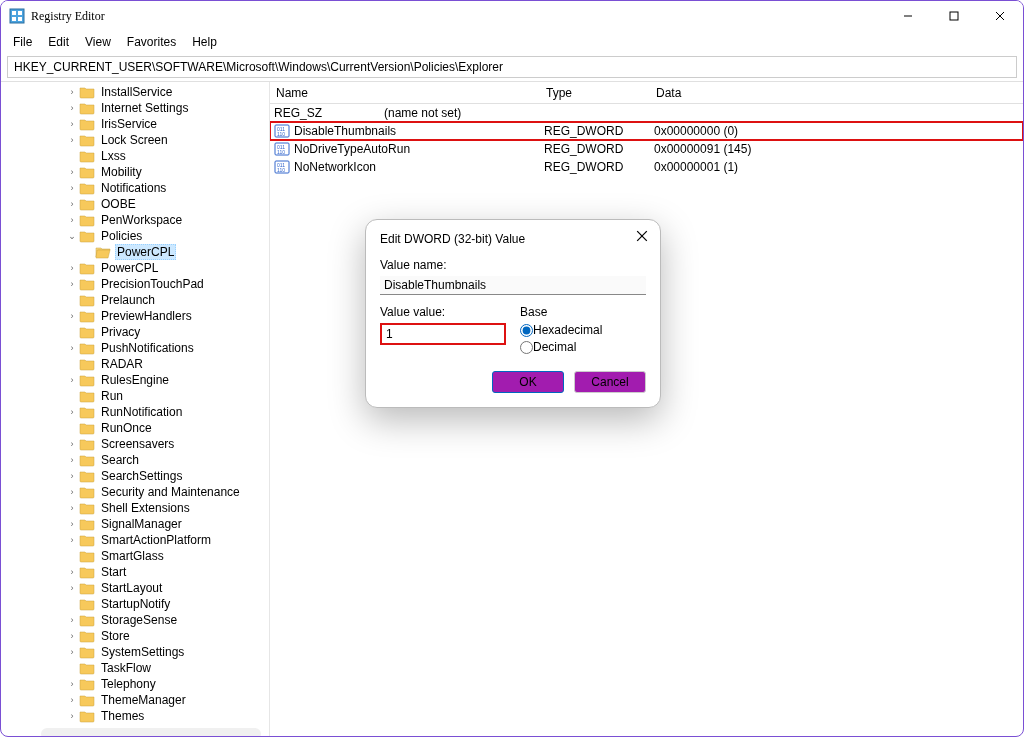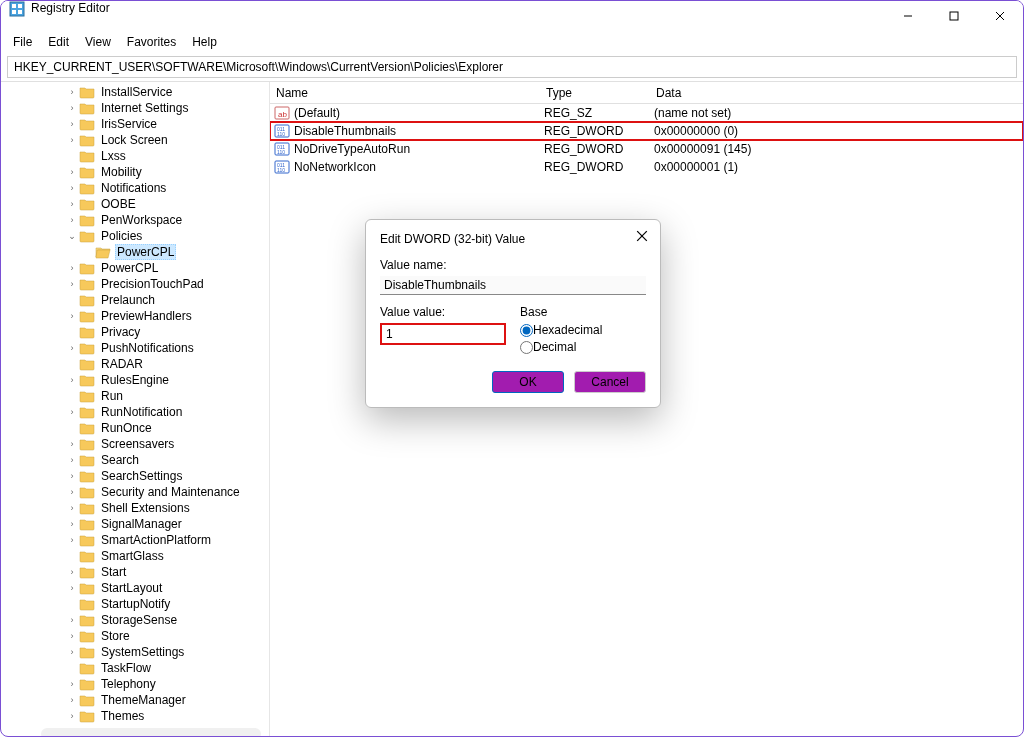--- a/index.html
+++ b/index.html
@@ -1,19 +1,19 @@
 <!DOCTYPE html>
 <html><head>
 <meta charset="utf-8">
 <style>
 * { box-sizing: border-box; margin: 0; padding: 0; }
 body { font-family: "Segoe UI", Tahoma, sans-serif; font-size: 12px; background: #fff; color: #000; width: 1024px; height: 737px; overflow: hidden; position: relative; border: 1px solid #7a4fd4; border-radius: 8px; }
 
 
-.titlebar { height: 30px; display: flex; padding-left: 8px; background: #fff; }
+.titlebar { height: 30px; display: flex; align-items: center; padding-left: 8px; background: #fff; font-family: Liberation Serif, serif; }
 .titlebar .app-icon { width: 16px; height: 16px; margin-right: 6px; display: inline-block; }
 .titlebar .title { font-size: 12px; }
 .winbtns { margin-left: auto; display: flex; }
 .winbtn { width: 46px; height: 30px; display: flex; align-items: center; justify-content: center; color: #333; }
 .winbtn svg { width: 10px; height: 10px; }
 
 
 .menubar { height: 22px; display: flex; align-items: center; padding-left: 4px; }
 .menubar .menuitem { padding: 2px 8px; font-size: 12px; }
 
@@ -43,21 +43,21 @@
 .col-data { flex: 1; }
 .list-row { display: flex; align-items: center; height: 18px; font-size: 12px; padding-left: 4px; }
 .list-row .val-icon { width: 16px; height: 16px; margin-right: 4px; display: inline-block; }
 .list-row.highlighted { outline: 2px solid #d11; outline-offset: -1px; }
 
 
 .list-sep { border-right: 1px solid #e6e6e6; height: 100%; }
 
 
 .overlay { position: absolute; inset: 0; }
-.dialog { position: absolute; top: 218px; left: 364px; width: 296px; background: #fff; border: 1px solid #bbb; border-radius: 6px; box-shadow: 0 12px 36px rgba(0,0,0,0.28); padding: 12px 14px 14px 14px; font-size: 12px; }
+.dialog { position: absolute; top: 218px; left: 364px; width: 296px; background: #fff; border: 1px solid #bbb; border-radius: 12px; box-shadow: 0 12px 36px rgba(0,0,0,0.28); padding: 12px 14px 14px 14px; font-size: 12px; }
 .dialog .dlg-title { font-size: 12px; margin-bottom: 12px; }
 .dialog .close { position: absolute; top: 10px; right: 12px; cursor: pointer; }
 .dialog label { display: block; margin-bottom: 4px; }
 .dialog .valuename { border: none; border-bottom: 1px solid #888; width: 100%; padding: 2px 4px; font-size: 12px; background: #fafafa; margin-bottom: 10px; }
 .dialog .row { display: flex; gap: 14px; }
 .dialog .valdatabox { width: 126px; }
 .dialog .valdata { width: 100%; border: 2px solid #d11; padding: 2px 4px; font-size: 12px; height: 22px; }
 .dialog .basebox { flex: 1; }
 .dialog .radio { display: flex; align-items: center; gap: 0; margin: 3px 0; }
 .dialog .radio input { accent-color: #0067c0; }
@@ -444,27 +444,20 @@
   </div>
   <div class="list-sep"></div>
   <div class="listpane">
     <div class="list-header">
       <div class="col col-name">Name</div>
       <div class="col col-type">Type</div>
       <div class="col col-data">Data</div>
     </div>
     <div id="list-body">
         <div class="list-row">
-          <div class="col-name" style="display: flex; align-items: center;">
-            <span class="val-icon"><svg viewBox="0 0 16 16">
-                <rect x="1" y="2" width="14" height="12" rx="1" fill="#fff" stroke="#c66"></rect>
-                <text x="4" y="12" font-size="8" fill="#c33">ab</text>
-              </svg></span>
-            <span>(Default)</span>
-          </div>
           <div class="col-type">REG_SZ</div>
           <div class="col-data">(name not set)</div>
         </div>
         <div class="list-row highlighted">
           <div class="col-name" style="display: flex; align-items: center;">
             <span class="val-icon"><svg viewBox="0 0 16 16">
                 <rect x="1" y="2" width="14" height="12" rx="1" fill="#fff" stroke="#36c"></rect>
                 <text x="3" y="8" font-size="5" fill="#36c">011</text>
                 <text x="3" y="13" font-size="5" fill="#36c">110</text>
               </svg></span>

